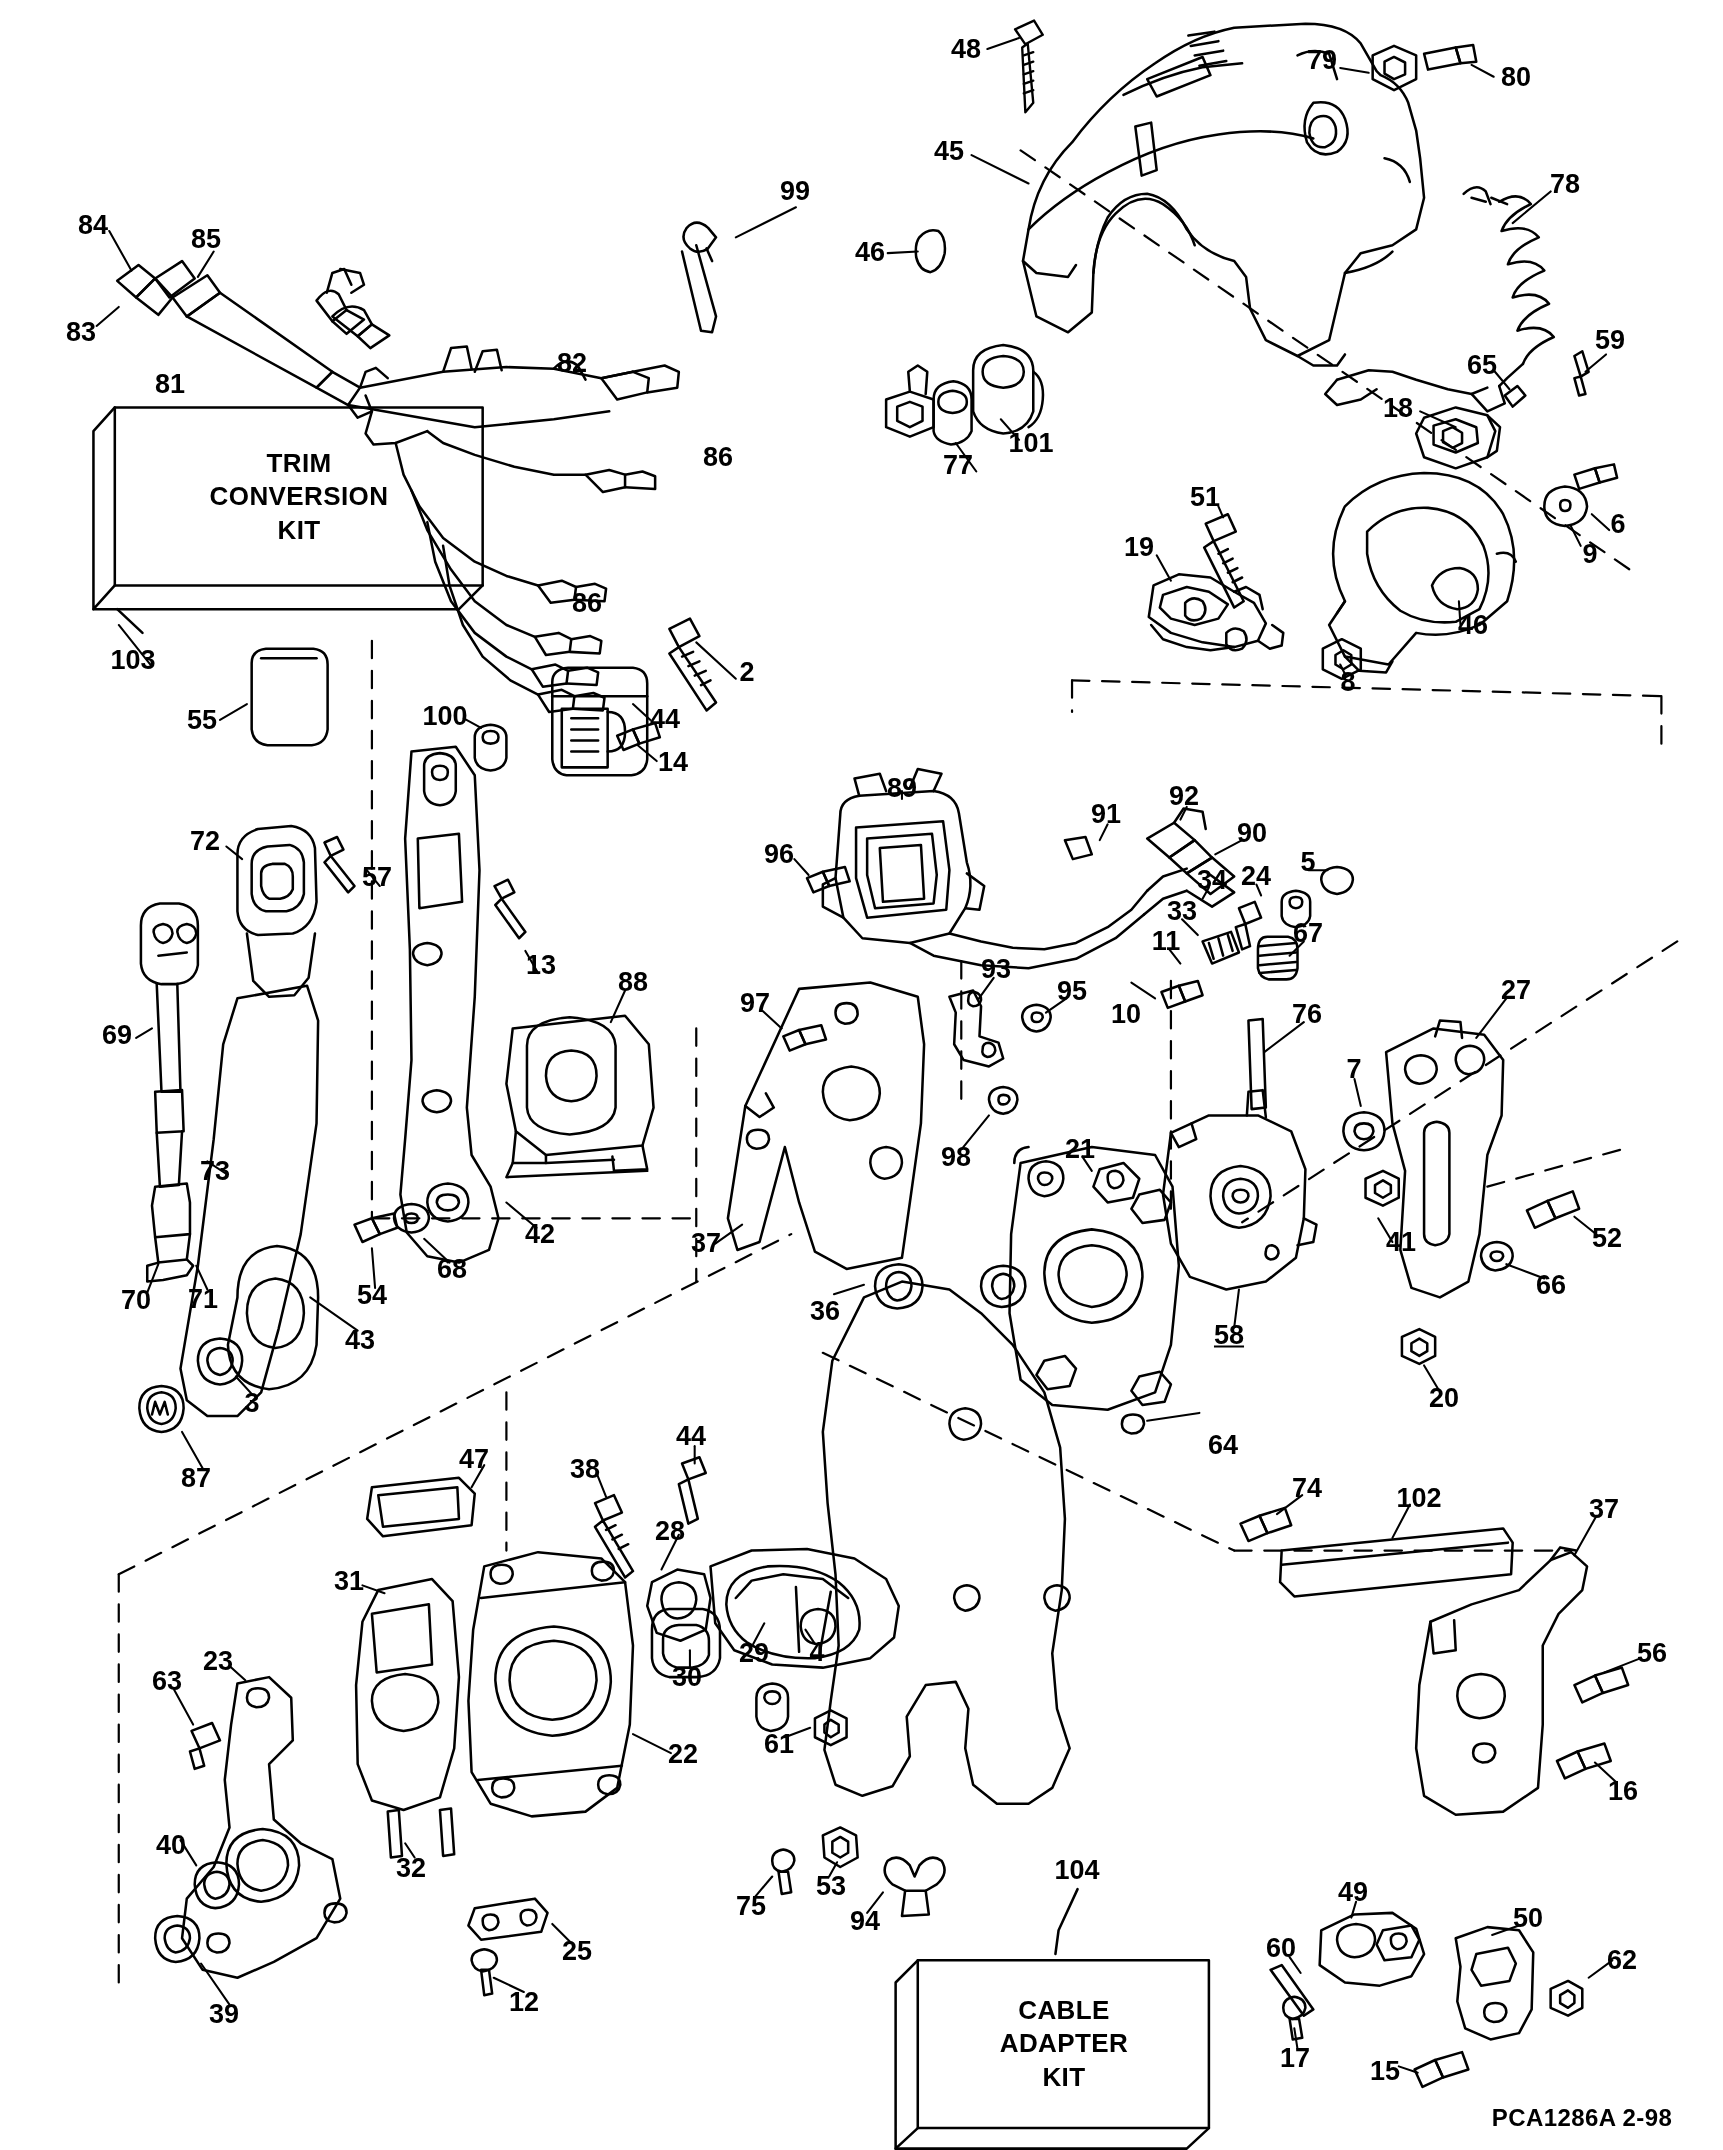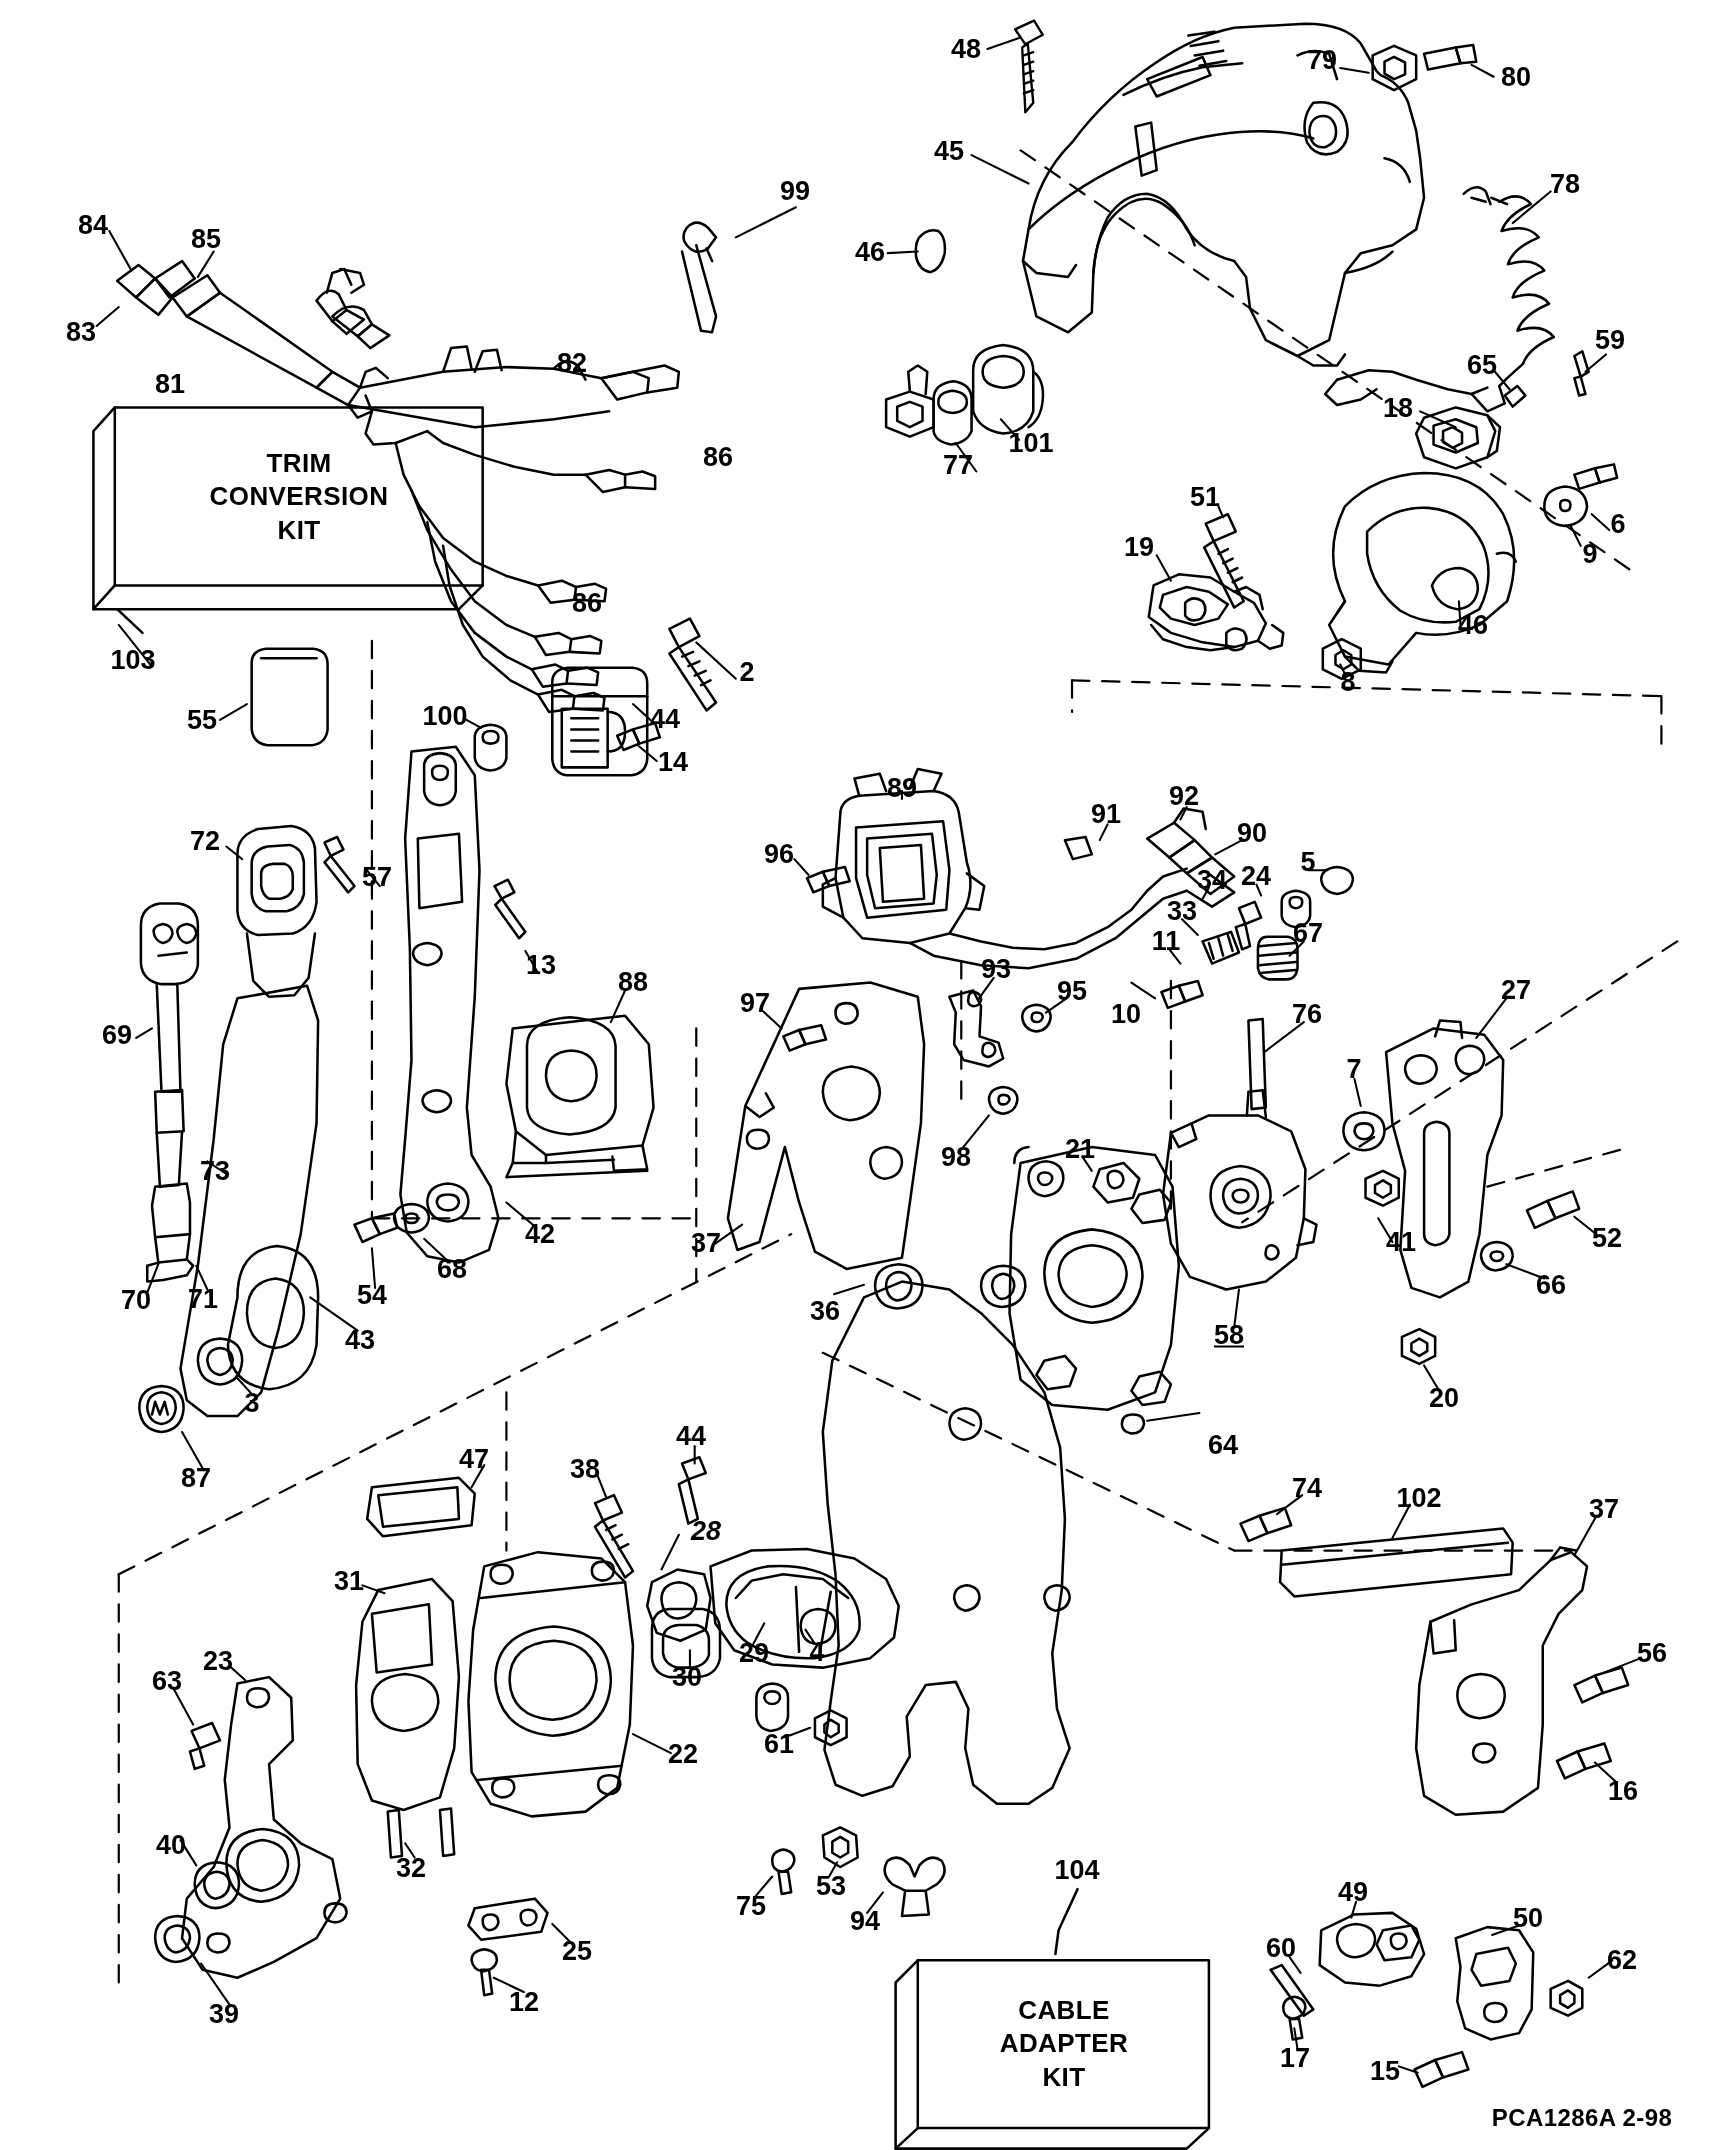--- a/index.html
+++ b/index.html
@@ -723,21 +723,21 @@
   <div class="callout" style="left:360px; top:1340px;">43</div>
   <div class="callout" style="left:252px; top:1403px;">3</div>
   <div class="callout" style="left:196px; top:1478px;">87</div>
   <div class="callout" style="left:1207px; top:1445px;margin-left:16px;">64</div>
   <div class="callout" style="left:691px; top:1436px;">44</div>
   <div class="callout" style="left:474px; top:1459px;">47</div>
   <div class="callout" style="left:585px; top:1469px;">38</div>
   <div class="callout" style="left:1307px; top:1488px;">74</div>
   <div class="callout" style="left:1419px; top:1498px;">102</div>
   <div class="callout" style="left:1604px; top:1509px;">37</div>
-  <div class="callout" style="left:706px; top:1531px;font-style:italic;">28</div>
+  <div class="callout" style="left:670px; top:1531px;">28</div>
   <div class="callout" style="left:349px; top:1581px;">31</div>
   <div class="callout" style="left:754px; top:1653px;">29</div>
   <div class="callout" style="left:817px; top:1652px;">4</div>
   <div class="callout" style="left:687px; top:1677px;">30</div>
   <div class="callout" style="left:218px; top:1661px;">23</div>
   <div class="callout" style="left:1652px; top:1653px;">56</div>
   <div class="callout" style="left:167px; top:1681px;">63</div>
   <div class="callout" style="left:779px; top:1744px;">61</div>
   <div class="callout" style="left:683px; top:1754px;">22</div>
   <div class="callout" style="left:1623px; top:1791px;">16</div>

